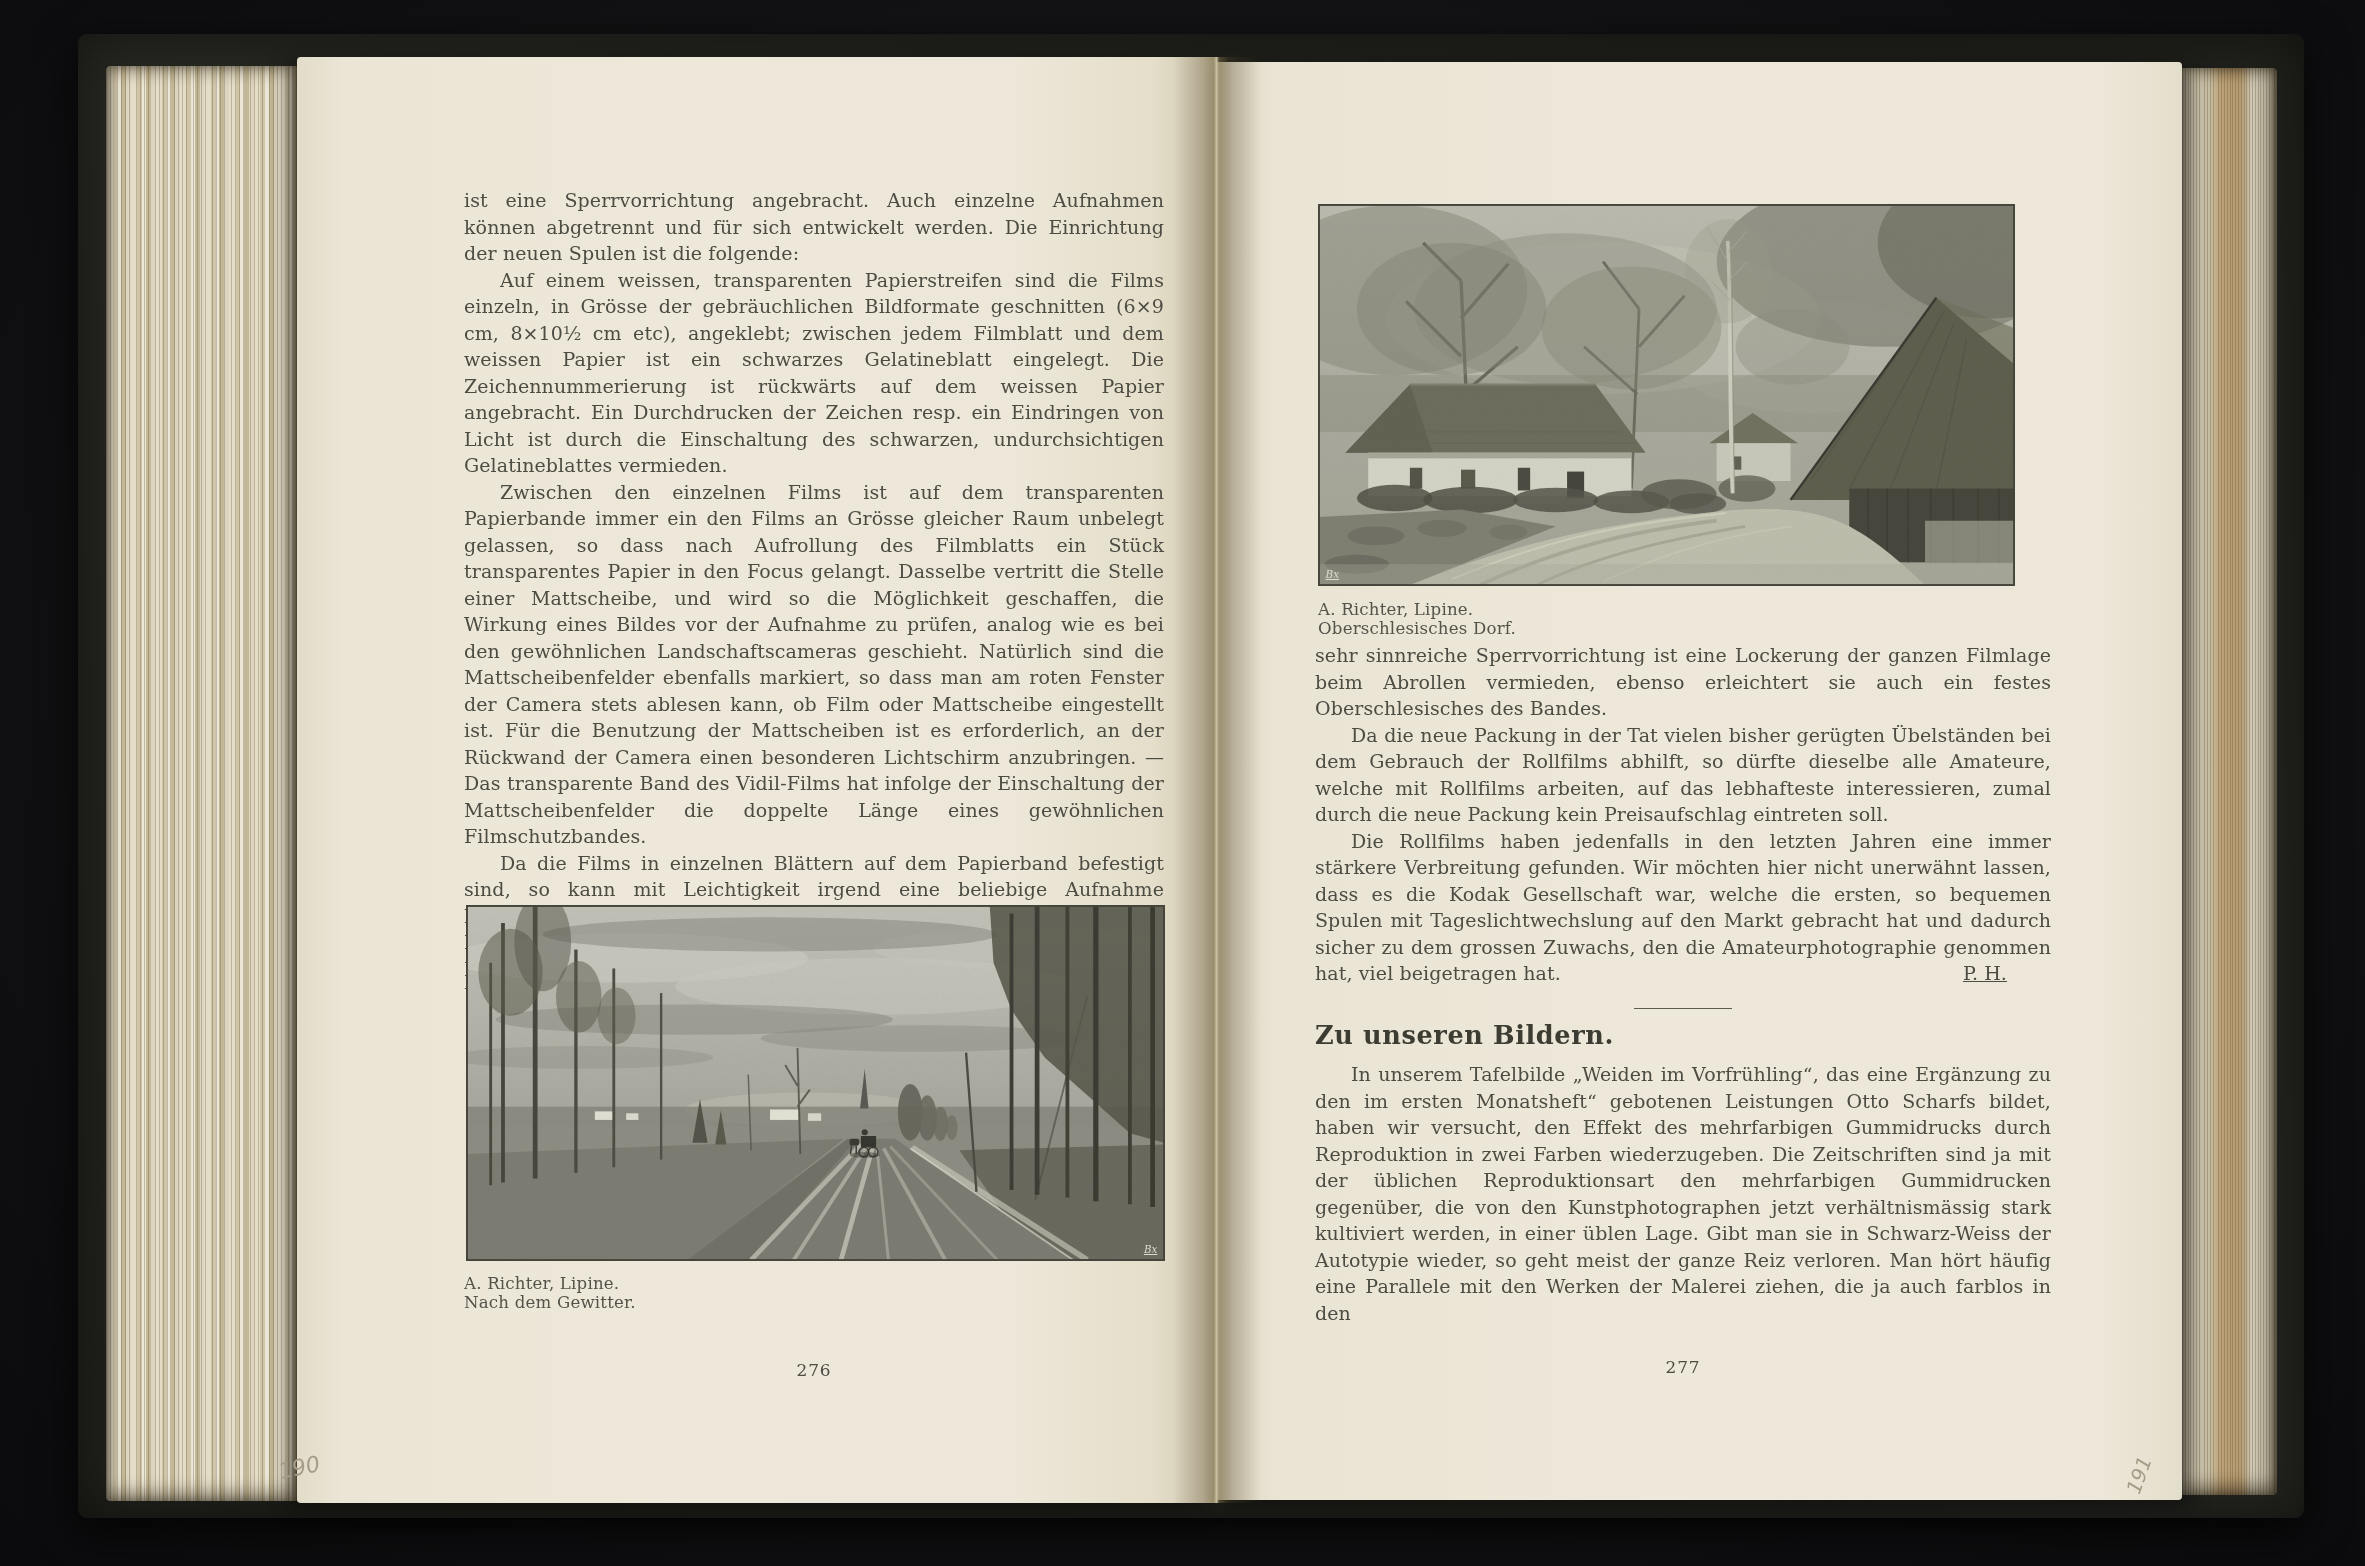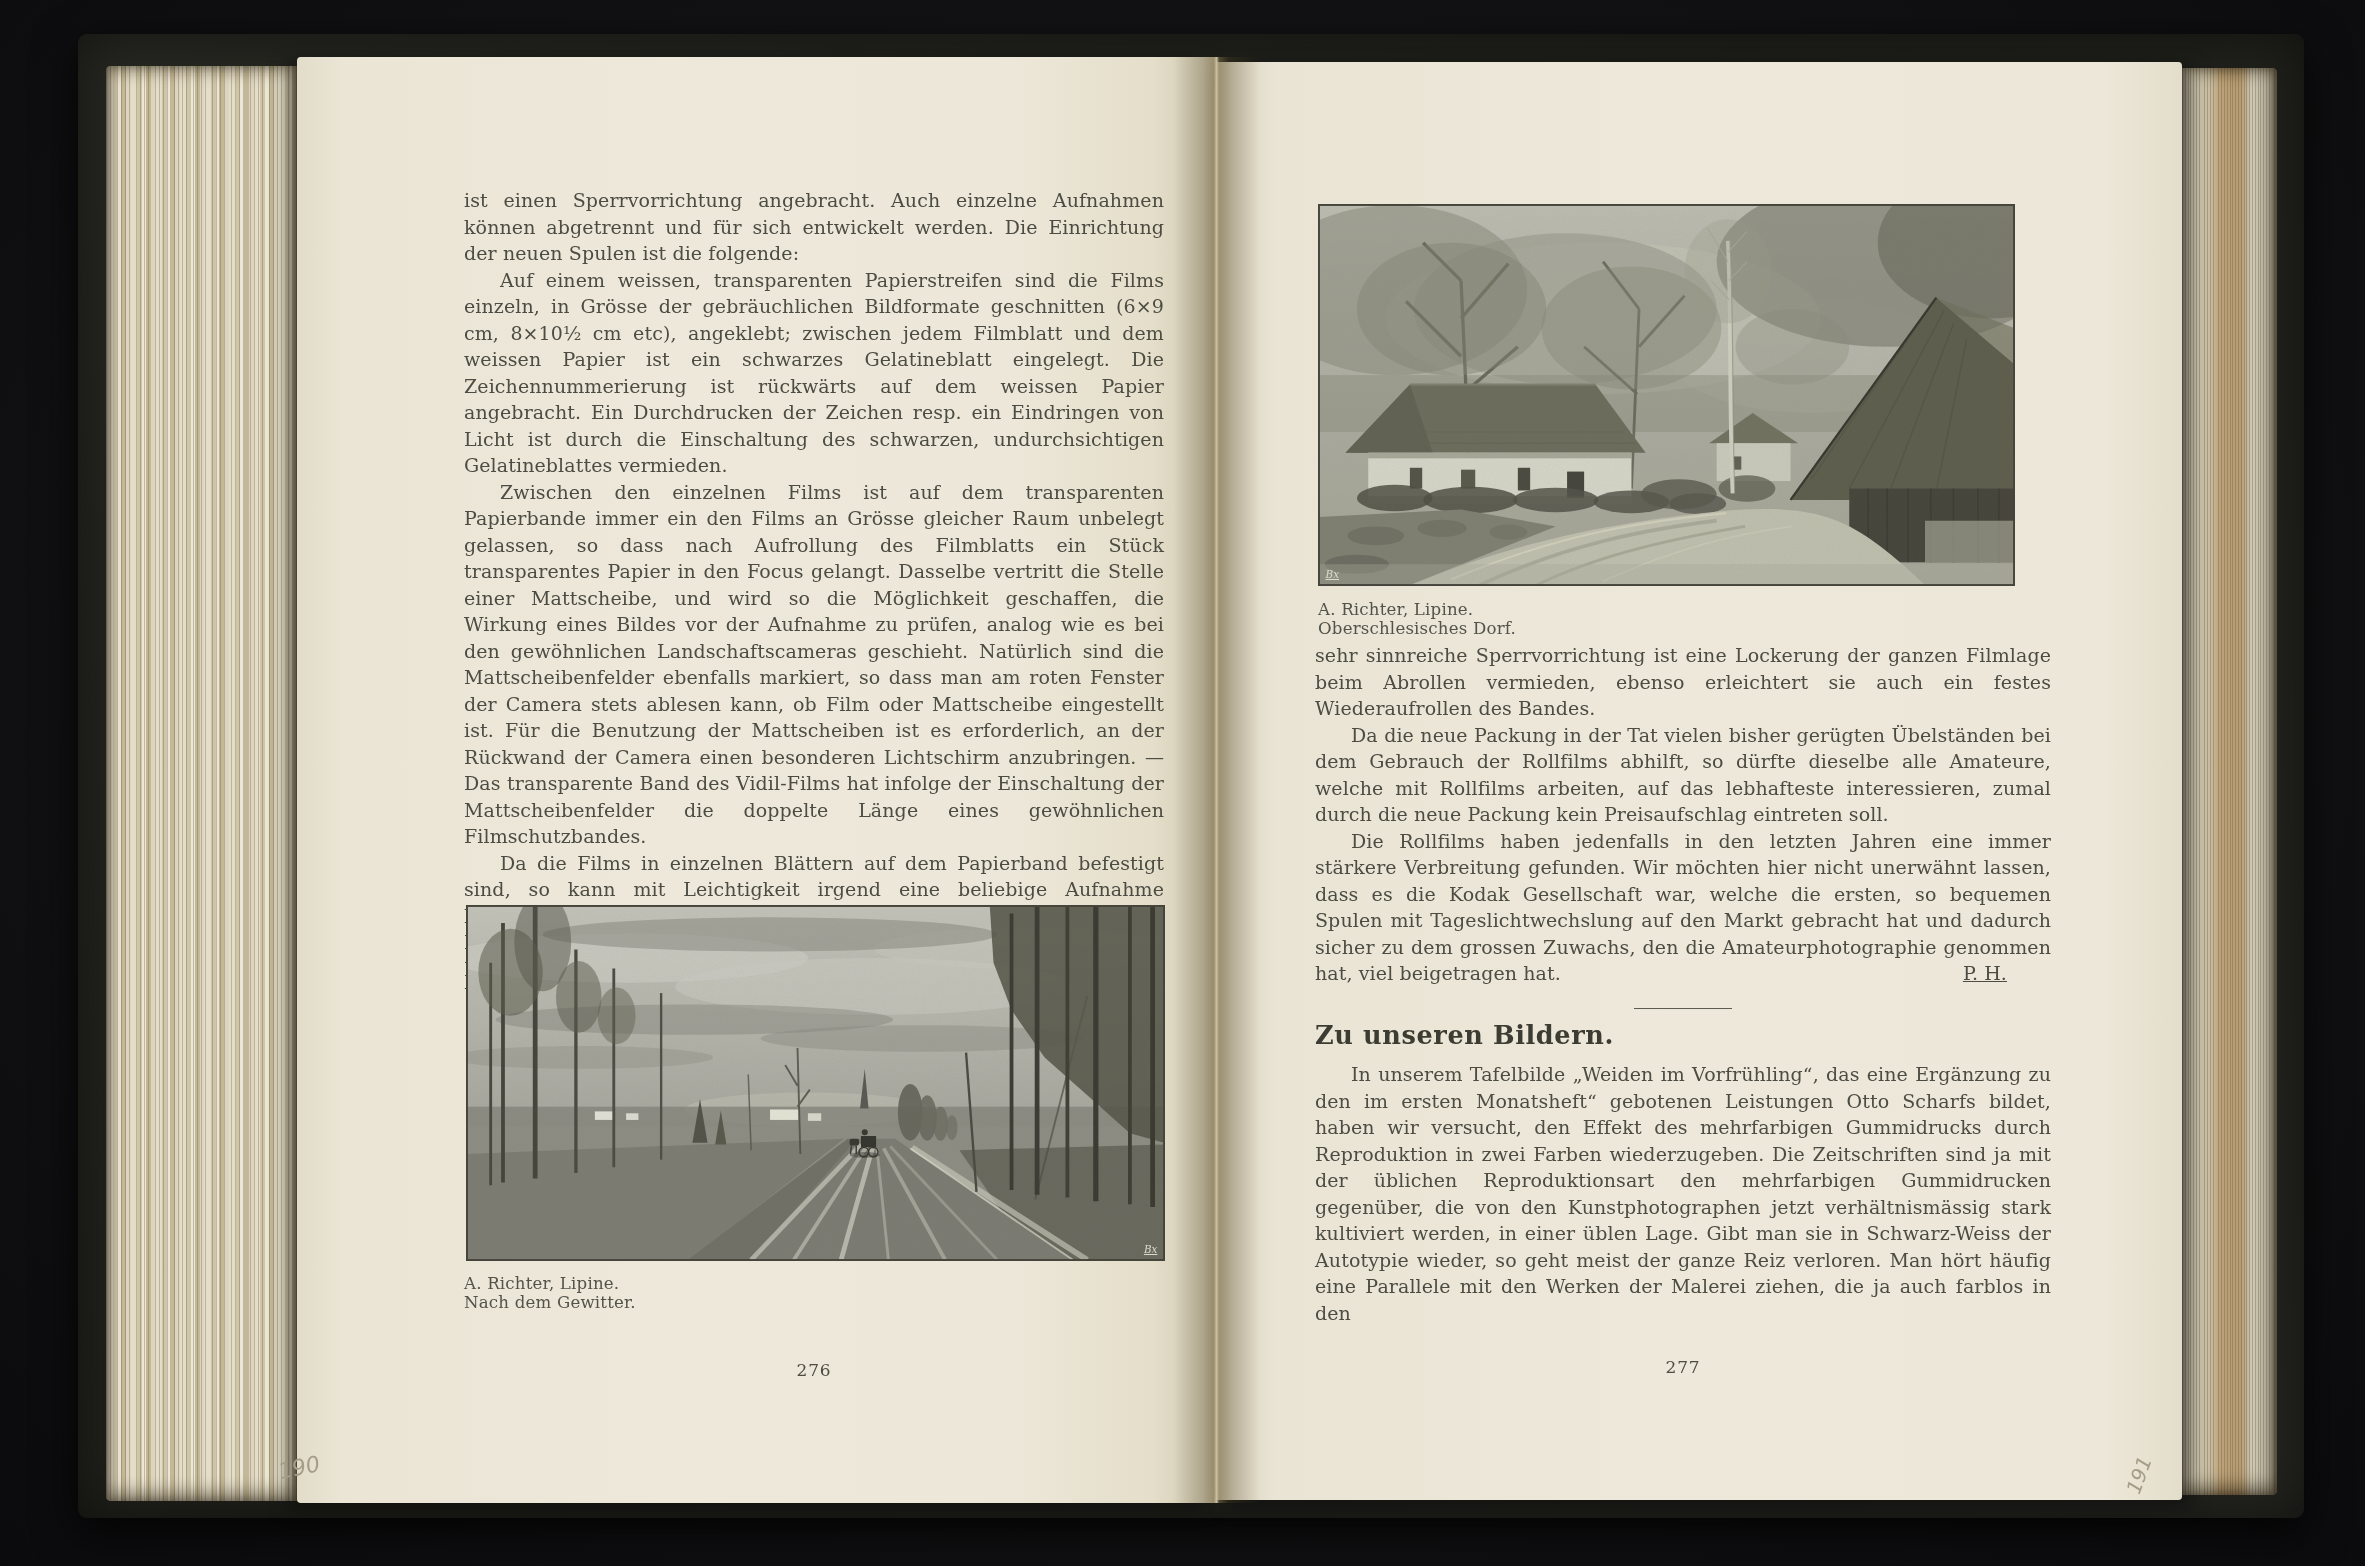--- a/index.html
+++ b/index.html
@@ -69,21 +69,21 @@
 
 <div class="stage">
   <div class="cover"></div>
   <div class="stack stack-left"></div>
   <div class="stack stack-right"></div>
   <div class="page page-left"></div>
   <div class="page page-right"></div>
   <div class="gutter"></div>
 
   <div class="flowtext text-left-col">
-      <p class="">ist einen Sperrvorrichtung angebracht.  Auch einzelne Aufnahmen können abgetrennt und für sich entwickelt werden.  Die Einrichtung der neuen Spulen ist die folgende:</p>
+      <p class="">ist eine Sperrvorrichtung angebracht.  Auch einzelne Aufnahmen können abgetrennt und für sich entwickelt werden.  Die Einrichtung der neuen Spulen ist die folgende:</p>
       <p class="indent">Auf einem weissen, transparenten Papierstreifen sind die Films einzeln, in Grösse der gebräuchlichen Bildformate geschnitten (6×9 cm, 8×10½ cm etc), angeklebt; zwischen jedem Filmblatt und dem weissen Papier ist ein schwarzes Gelatineblatt eingelegt.  Die Zeichennummerierung ist rückwärts auf dem weissen Papier angebracht.  Ein Durchdrucken der Zeichen resp. ein Eindringen von Licht ist durch die Einschaltung des schwarzen, undurchsichtigen Gelatineblattes vermieden.</p>
       <p class="indent">Zwischen den einzelnen Films ist auf dem transparenten Papierbande immer ein den Films an Grösse gleicher Raum unbelegt gelassen, so dass nach Aufrollung des Filmblatts ein Stück transparentes Papier in den Focus gelangt.  Dasselbe vertritt die Stelle einer Mattscheibe, und wird so die Möglichkeit geschaffen, die Wirkung eines Bildes vor der Aufnahme zu prüfen, analog wie es bei den gewöhnlichen Landschaftscameras geschieht.  Natürlich sind die Mattscheibenfelder ebenfalls markiert, so dass man am roten Fenster der Camera stets ablesen kann, ob Film oder Mattscheibe eingestellt ist.  Für die Benutzung der Mattscheiben ist es erforderlich, an der Rückwand der Camera einen besonderen Lichtschirm anzubringen. — Das transparente Band des Vidil-Films hat infolge der Einschaltung der Mattscheibenfelder die doppelte Länge eines gewöhnlichen Filmschutzbandes.</p>
       <p class="indent">Da die Films in einzelnen Blättern auf dem Papierband befestigt sind, so kann mit Leichtigkeit irgend eine beliebige Aufnahme herausgetrennt werden, während die anderen Filmblätter auf dem Band verbleiben.  Die Films sind auf dem Untergrundpapier mit einer Randkante angeklebt und sind durch eine Perforierlinie leicht von der Unterlage zu trennen.  Durch die</p>
     </div>
 
   <figure class="photo photo-left-fig">
     <svg viewBox="0 0 736 374" preserveAspectRatio="none">
       <defs>
         <linearGradient id="LskyG" x1="0" y1="0" x2="0" y2="1">
           <stop offset="0" stop-color="#c8c8bf"></stop>
@@ -249,21 +249,21 @@
     <span class="monogram mono-bl">Bx</span>
   </figure>
 
   <div class="caption-row caption-right-row">
     <span>A. Richter, Lipine.</span>
     <span>Oberschlesisches Dorf.</span>
   </div>
 
   <div class="flowtext text-right-col">
     <div>
-        <p class="">sehr sinnreiche Sperrvorrichtung ist eine Lockerung der ganzen Filmlage beim Abrollen vermieden, ebenso erleichtert sie auch ein festes Wiederaufrollen des Bandes.</p>
+        <p class="">sehr sinnreiche Sperrvorrichtung ist eine Lockerung der ganzen Filmlage beim Abrollen vermieden, ebenso erleichtert sie auch ein festes Oberschlesisches des Bandes.</p>
         <p class="indent">Da die neue Packung in der Tat vielen bisher gerügten Übelständen bei dem Gebrauch der Rollfilms abhilft, so dürfte dieselbe alle Amateure, welche mit Rollfilms arbeiten, auf das lebhafteste interessieren, zumal durch die neue Packung kein Preisaufschlag eintreten soll.</p>
         <p class="indent">Die Rollfilms haben jedenfalls in den letzten Jahren eine immer stärkere Verbreitung gefunden.  Wir möchten hier nicht unerwähnt lassen, dass es die Kodak Gesellschaft war, welche die ersten, so bequemen Spulen mit Tageslichtwechslung auf den Markt gebracht hat und dadurch sicher zu dem grossen Zuwachs, den die Amateurphotographie genommen hat, viel beigetragen hat.</p>
       </div>
     <div class="signature">P. H.</div>
     <hr class="rule">
     <div class="section-heading">Zu unseren Bildern.</div>
     <div>
         <p class="indent">In unserem Tafelbilde „Weiden im Vorfrühling“, das eine Ergänzung zu den im ersten Monatsheft“ gebotenen Leistungen Otto Scharfs bildet, haben wir versucht, den Effekt des mehrfarbigen Gummidrucks durch Reproduktion in zwei Farben wiederzugeben.  Die Zeitschriften sind ja mit der üblichen Reproduktionsart den mehrfarbigen Gummidrucken gegenüber, die von den Kunstphotographen jetzt verhältnismässig stark kultiviert werden, in einer üblen Lage.  Gibt man sie in Schwarz-Weiss der Autotypie wieder, so geht meist der ganze Reiz verloren.  Man hört häufig eine Parallele mit den Werken der Malerei ziehen, die ja auch farblos in den</p>
       </div>
   </div>

